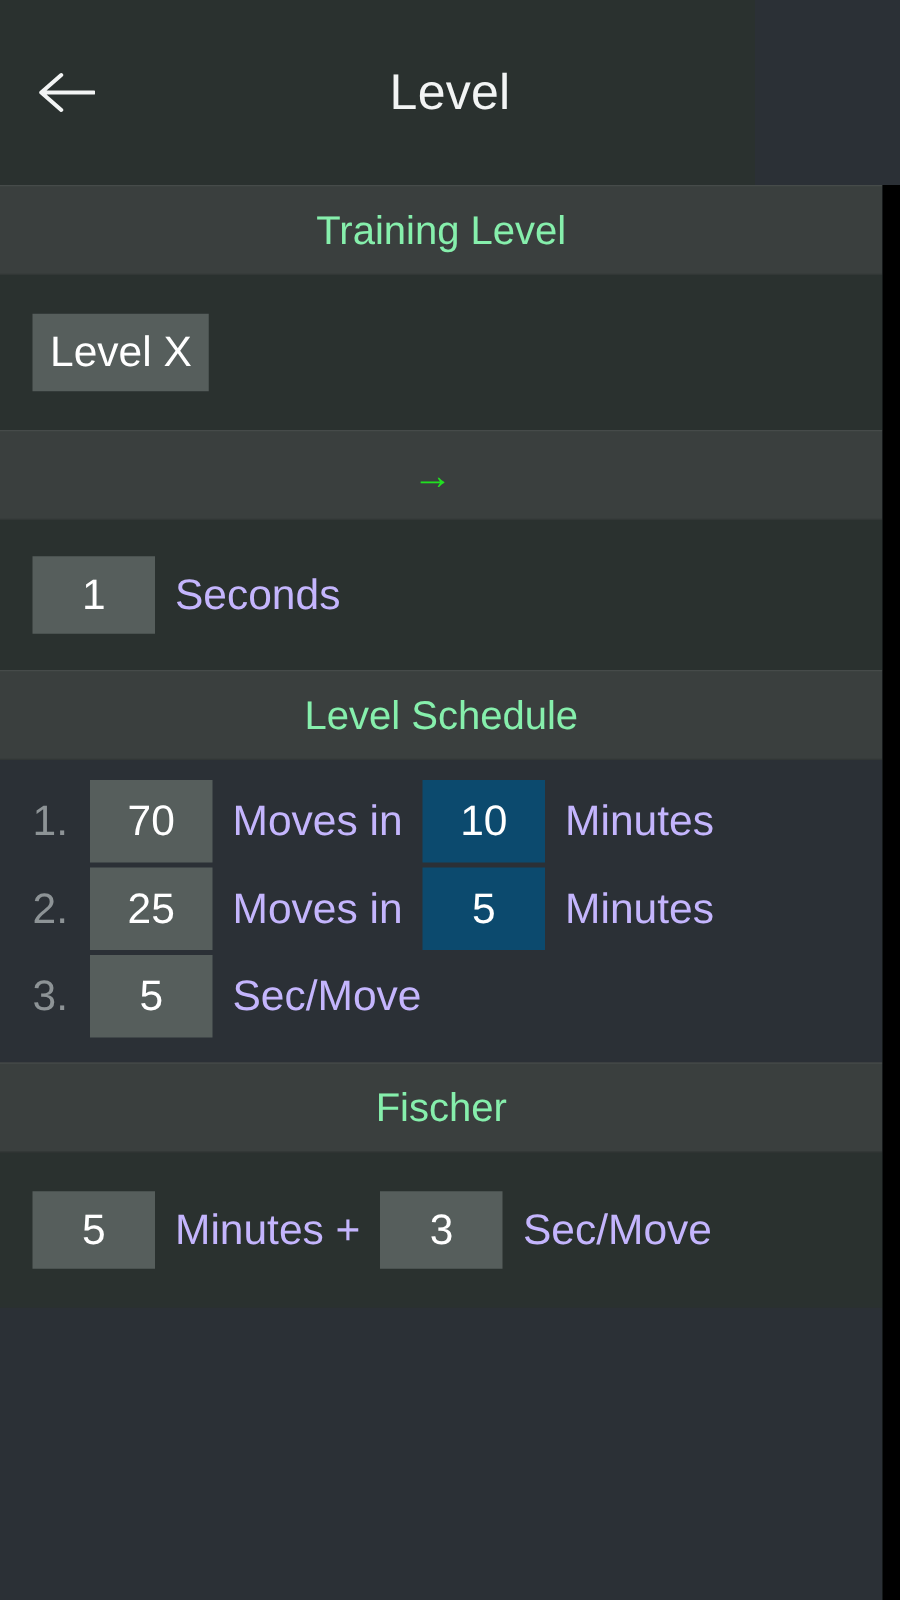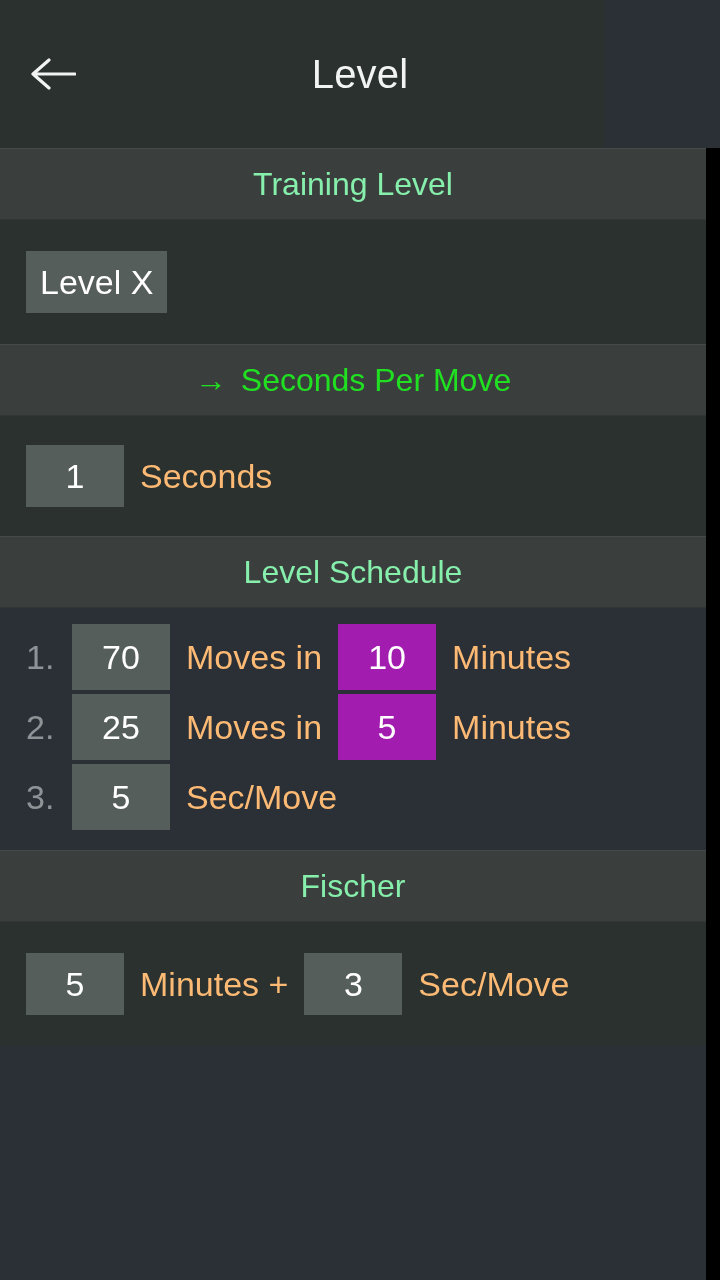--- a/index.html
+++ b/index.html
@@ -124,25 +124,25 @@
     background: #565e5c;
     color: #ffffff;
     font-size: 34px;
     display: flex;
     align-items: center;
     justify-content: center;
     padding: 0 14px;
     cursor: pointer;
     flex: none;
   }
-  .chip.blue { background: #a21caf; }
+  .chip.blue { background: #0c4a6e; }
   .chip.wide { min-width: 128px; }
 
   .lbl {
-    color: #fdba74;
+    color: #c4b5fd;
     font-size: 34px;
     margin-left: 16px;
     margin-right: 16px;
     white-space: nowrap;
   }
   .idx {
     color: #8d9396;
     font-size: 34px;
     width: 46px;
     flex: none;
@@ -196,21 +196,20 @@
       <span>Training Level</span>
     </div>
     <div class="pane" id="training-pane">
       <div class="row">
         <div class="chip wide">Level X</div>
       </div>
     </div>
 
     <div class="section-header accent">
       <span class="arrow">→</span>
-      <span>Seconds Per Move</span>
     </div>
     <div class="pane" id="spm-pane">
       <div class="row">
         <div class="chip">1</div>
         <div class="lbl">Seconds</div>
       </div>
     </div>
 
     <div class="section-header">
       <span>Level Schedule</span>

